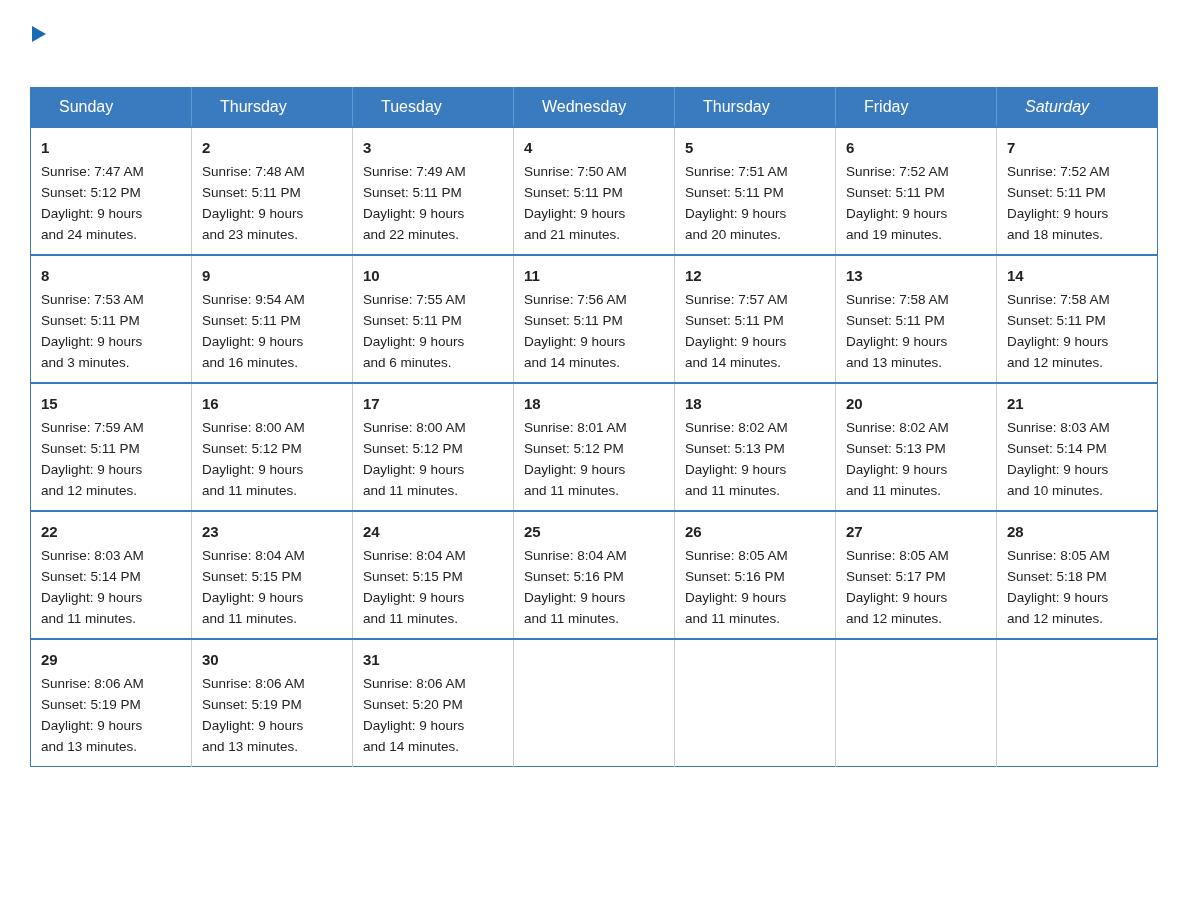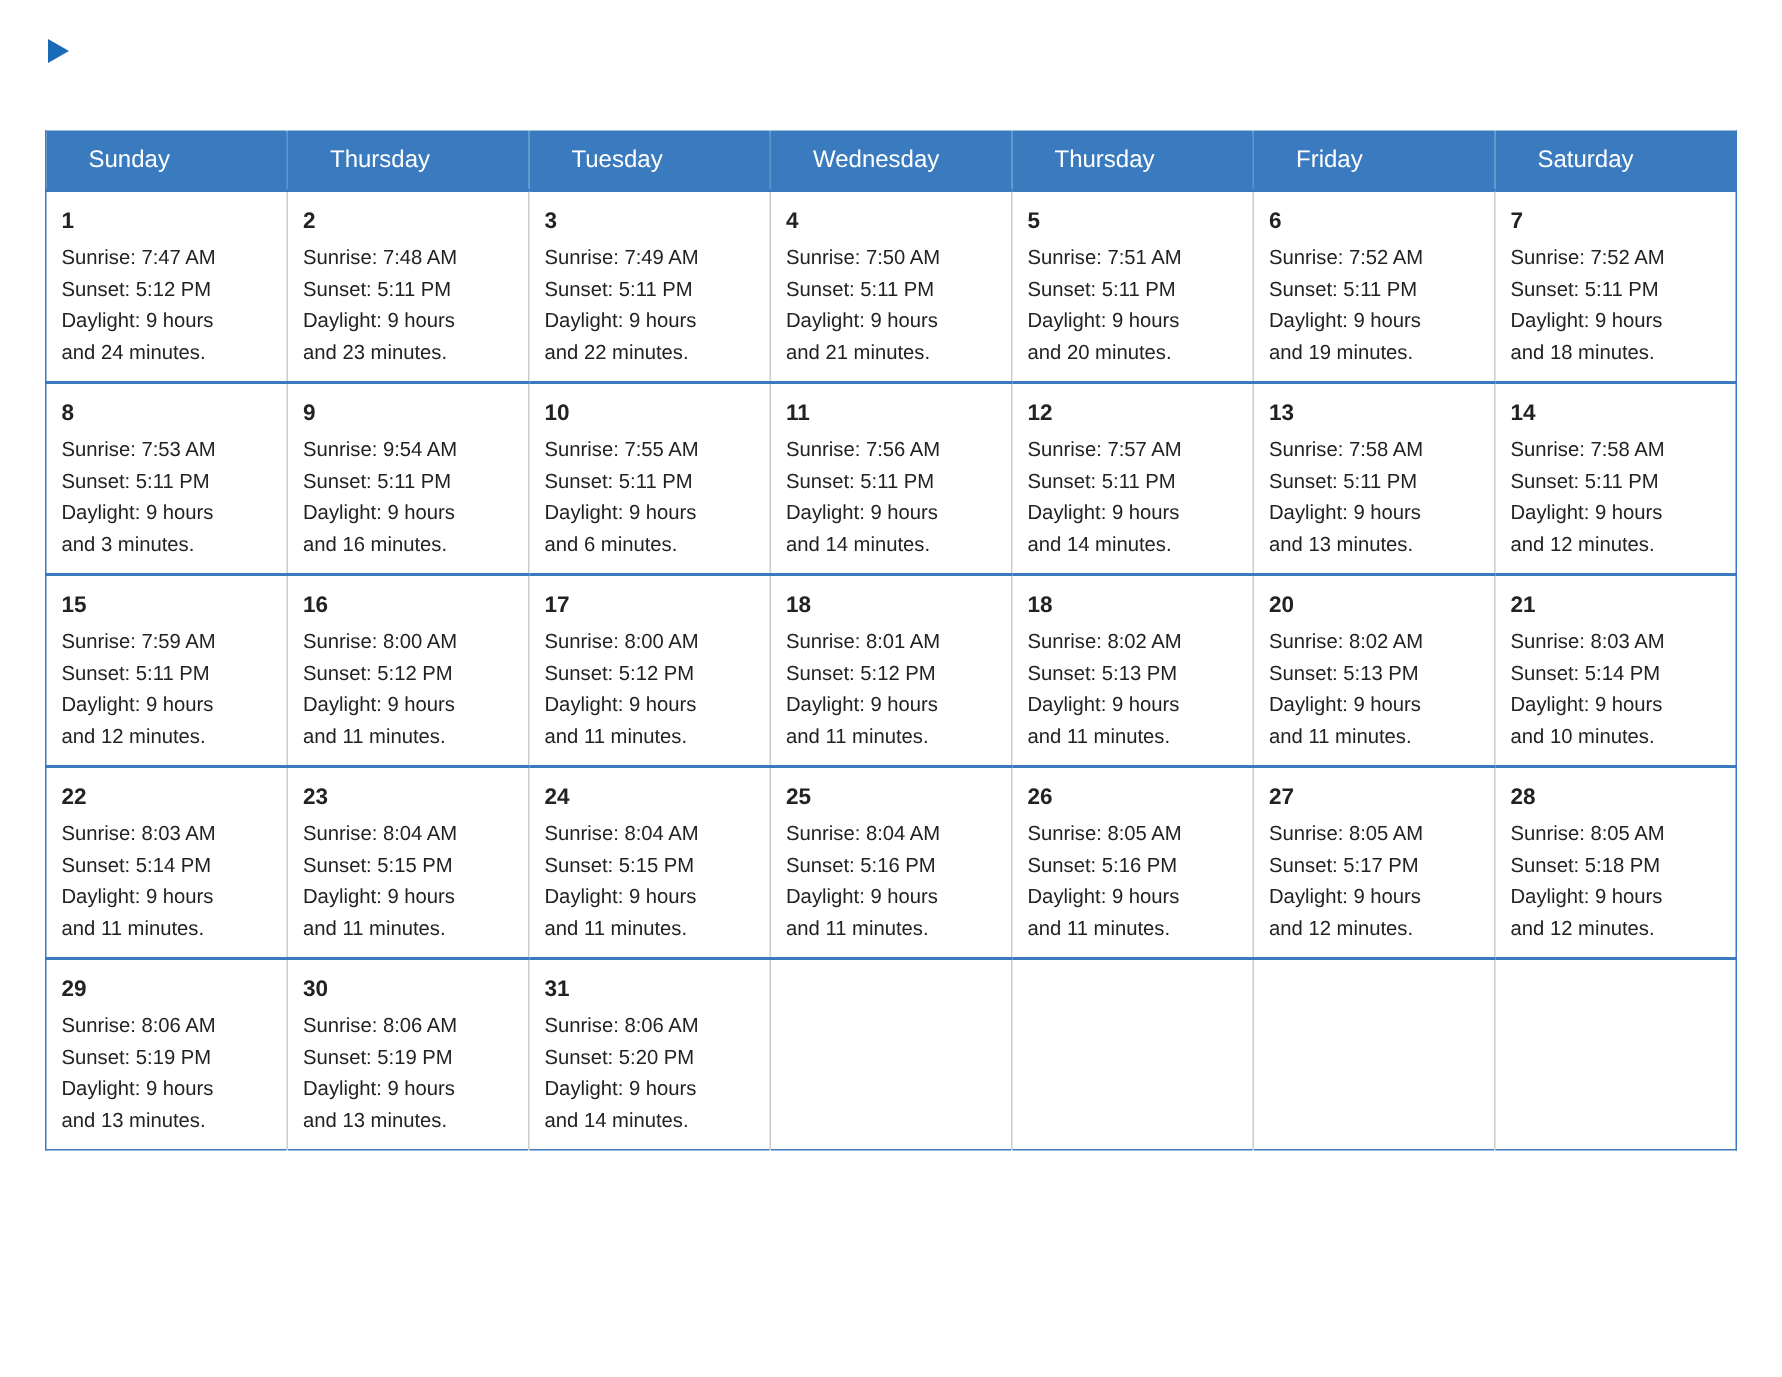--- a/index.html
+++ b/index.html
@@ -46,20 +46,21 @@
       background-color: #3a7abf;
       color: #fff;
       font-size: 16px;
       font-weight: normal;
       text-align: left;
       padding: 10px 28px;
       border-right: 1px solid #5a9acf;
     }
     .calendar th:last-child {
       border-right: none;
+      font-style: italic;
     }
     .calendar td {
       vertical-align: top;
       padding: 8px 10px;
       border-right: 1px solid #ccc;
       border-top: 2px solid #3a7abf;
       font-size: 13.5px;
       line-height: 1.55;
       width: 14.28%;
       min-height: 100px;

